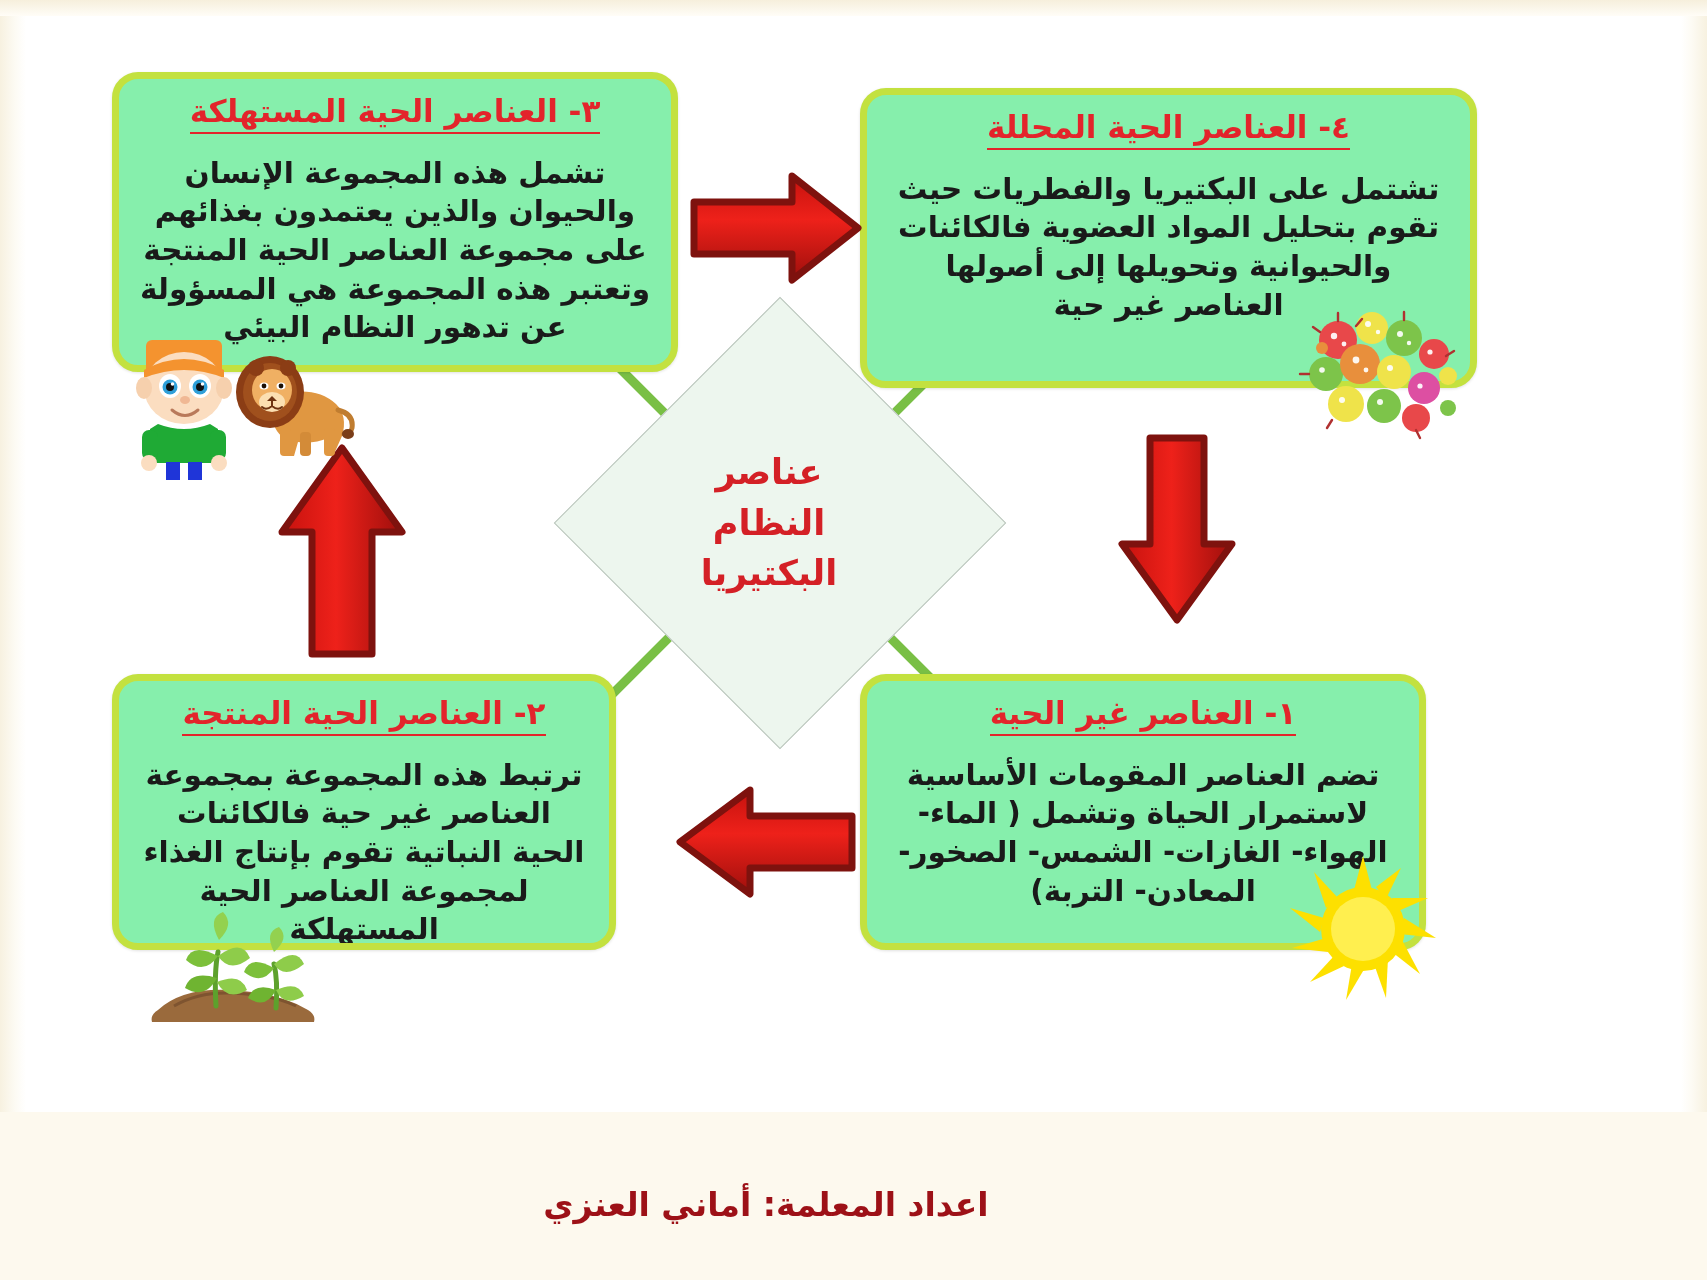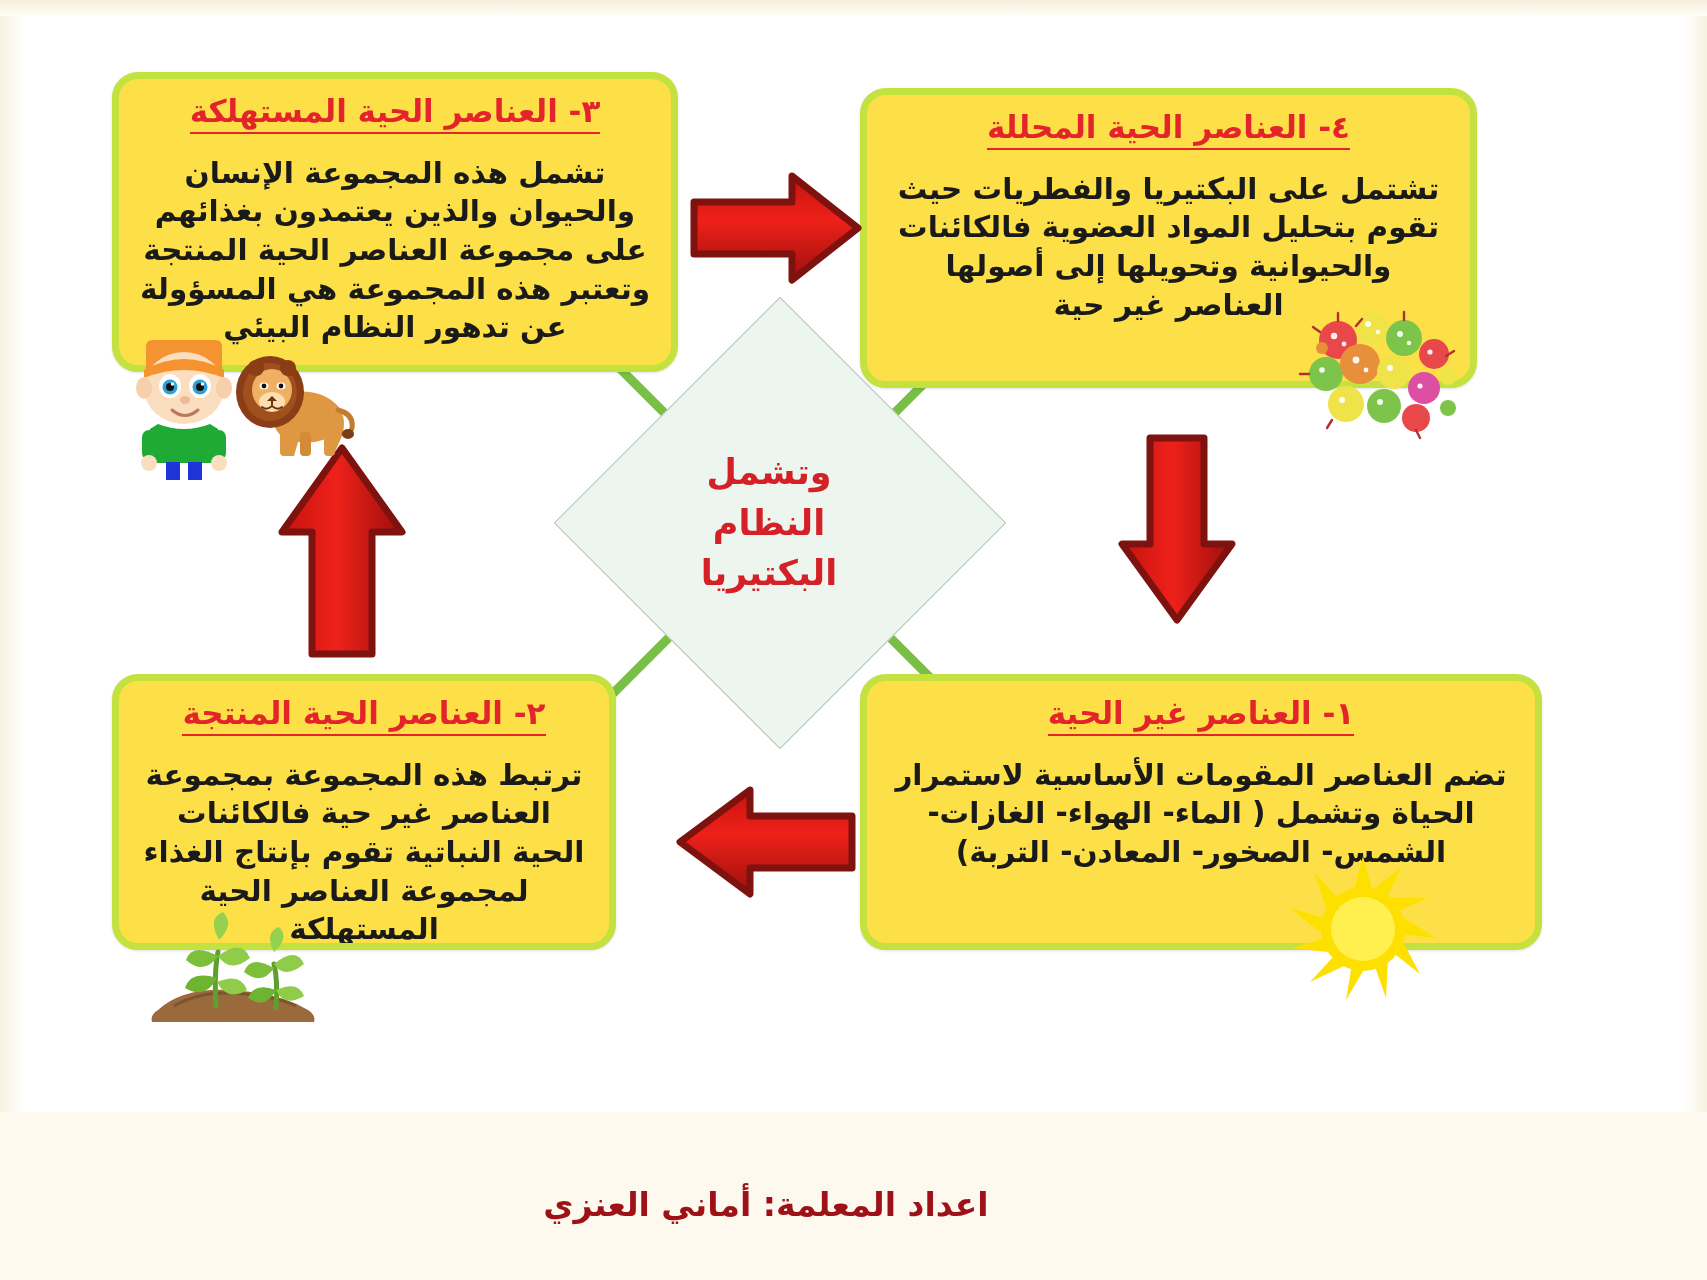--- a/index.html
+++ b/index.html
@@ -82,21 +82,21 @@
     line-height: 1.05;
     direction: rtl;
     text-align: center;
     padding-right: 22px;
     box-sizing: border-box;
   }
 
   
   .box {
     position: absolute;
-    background: #fde047;
+    background: #86efac;
     border: 7px solid #c3e13f;
     border-radius: 26px;
     box-sizing: border-box;
     z-index: 4;
     direction: rtl;
     text-align: center;
     padding: 14px 20px 10px 20px;
     box-shadow: 0 1px 3px rgba(0,0,0,0.12);
     overflow: hidden;
   }
@@ -115,21 +115,21 @@
     font-size: 29.5px;
     font-weight: bold;
     line-height: 1.31;
     margin-top: 16px;
   }
 
   
   #box-consumers  { left: 112px;  top: 72px;  width: 566px; height: 300px; }
   #box-decomposers{ left: 860px;  top: 88px;  width: 617px; height: 300px; }
   #box-producers  { left: 112px;  top: 674px; width: 504px; height: 276px; }
-  #box-nonliving  { left: 860px;  top: 674px; width: 682px; height: 276px; }
+  #box-nonliving  { left: 860px;  top: 674px; width: 566px; height: 276px; }
 
   
   .arrow {
     position: absolute;
     z-index: 5;
   }
   .arrow svg { display: block; }
 
   
   .art { position: absolute; z-index: 6; }
@@ -160,21 +160,21 @@
   <div id="canvas">
 
     <div class="connector" style="left:608px; top:352px; width:130px; transform:rotate(45deg);"></div>
     <div class="connector" style="left:951px; top:352px; width:130px; transform:rotate(135deg) translateY(0);"></div>
     <div class="connector" style="left:608px; top:694px; width:130px; transform:rotate(-45deg);"></div>
     <div class="connector" style="left:951px; top:694px; width:130px; transform:rotate(-135deg);"></div>
 
     <div class="diamond-wrap">
       <div class="diamond"></div>
       <div class="diamond-label">
-        <span>وتشمل</span>
+        <span>عناصر</span>
         <span>النظام</span>
         <span>البكتيريا</span>
       </div>
     </div>
 
     <div class="box" id="box-consumers">
       <div class="box-title">٣- العناصر الحية المستهلكة</div>
       <div class="box-body">تشمل هذه المجموعة الإنسان والحيوان والذين يعتمدون بغذائهم على مجموعة العناصر الحية المنتجة وتعتبر هذه المجموعة هي المسؤولة عن تدهور النظام البيئي</div>
     </div>
 

